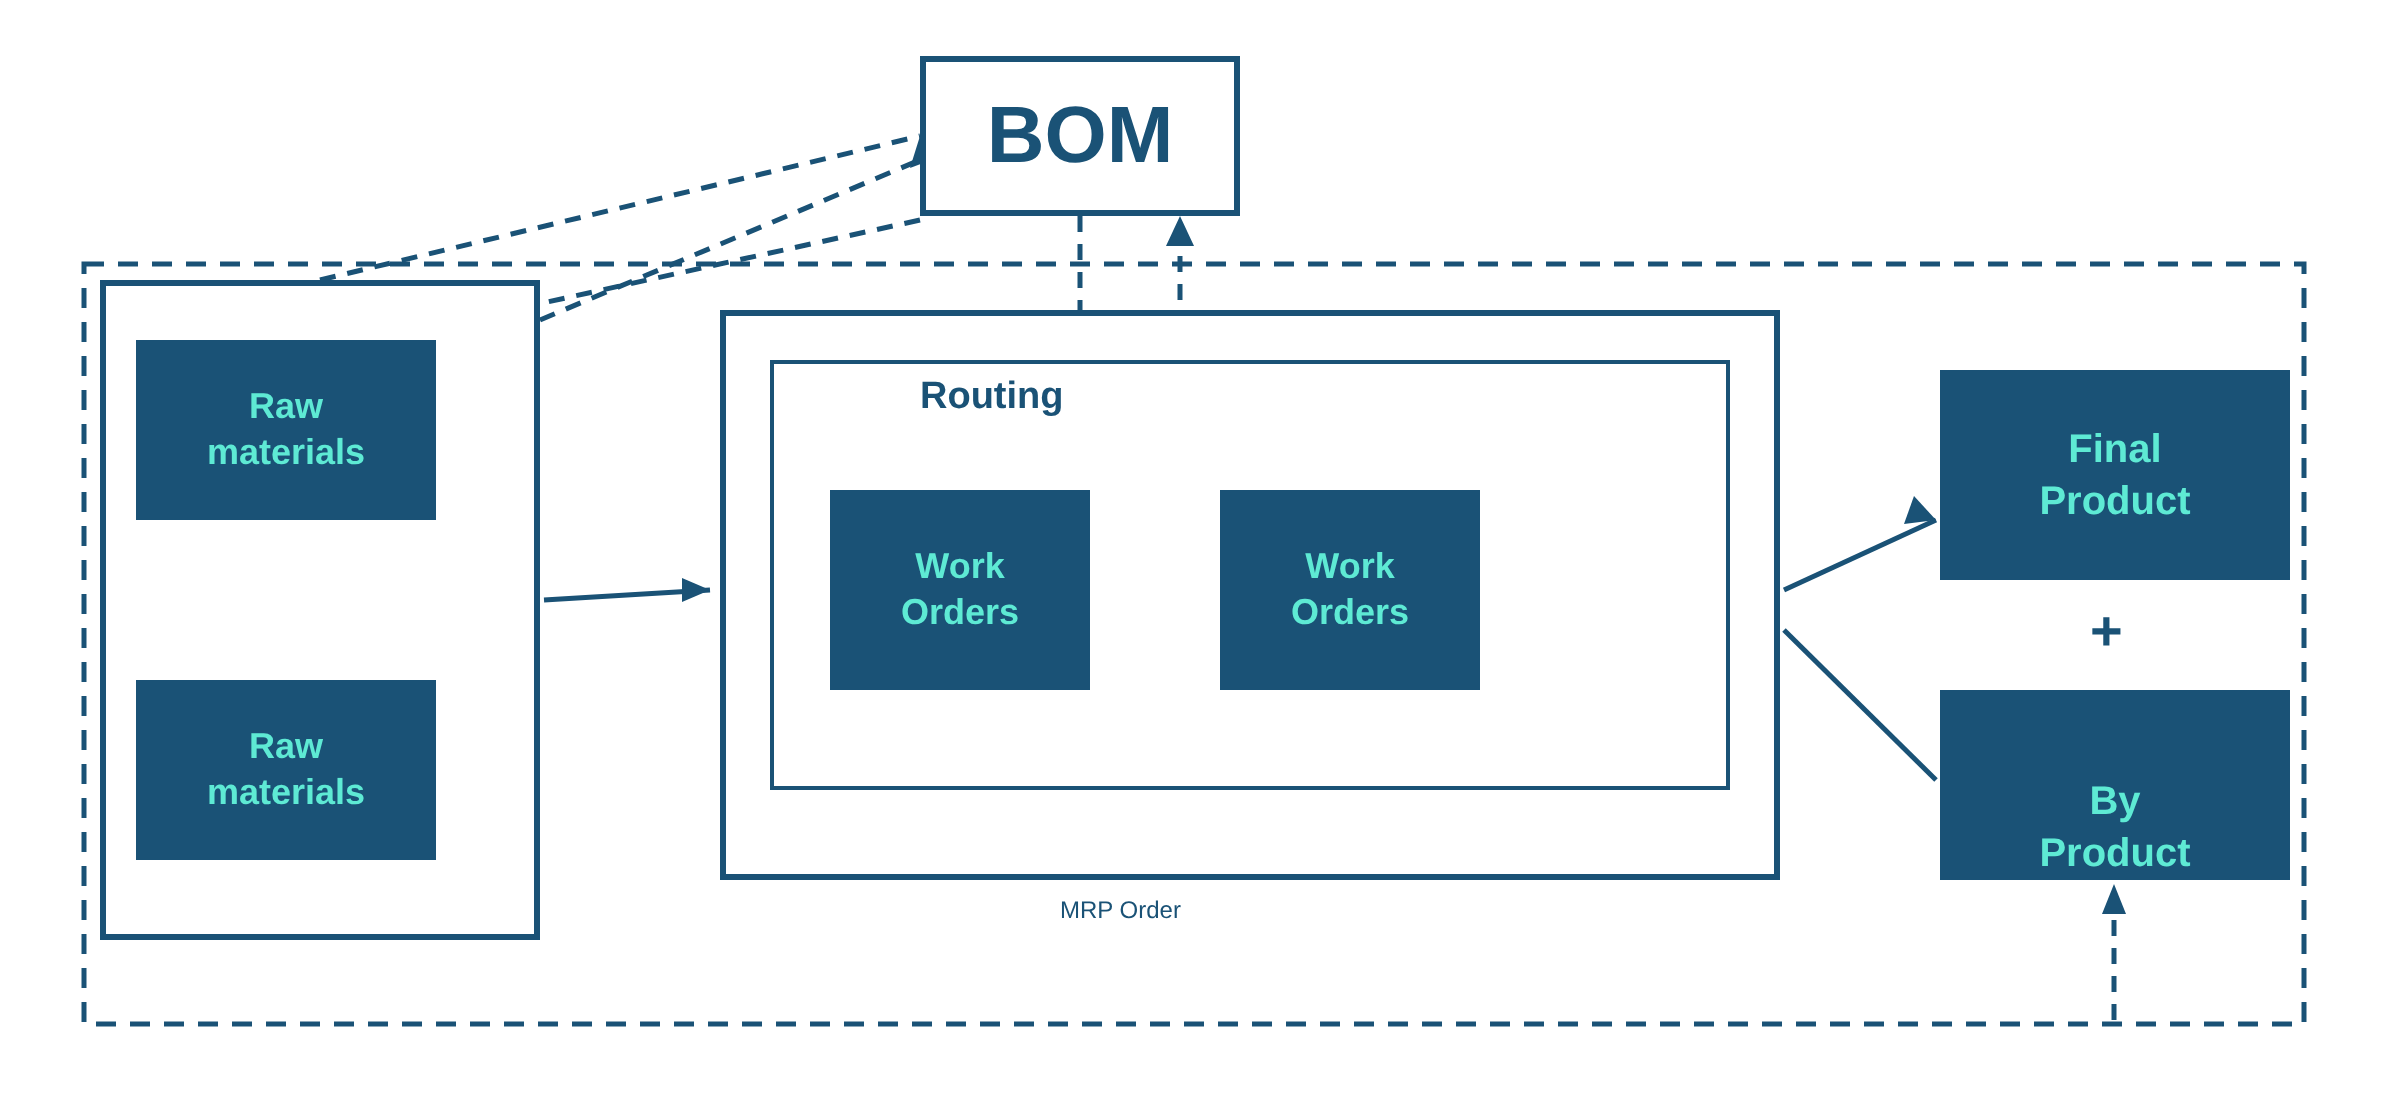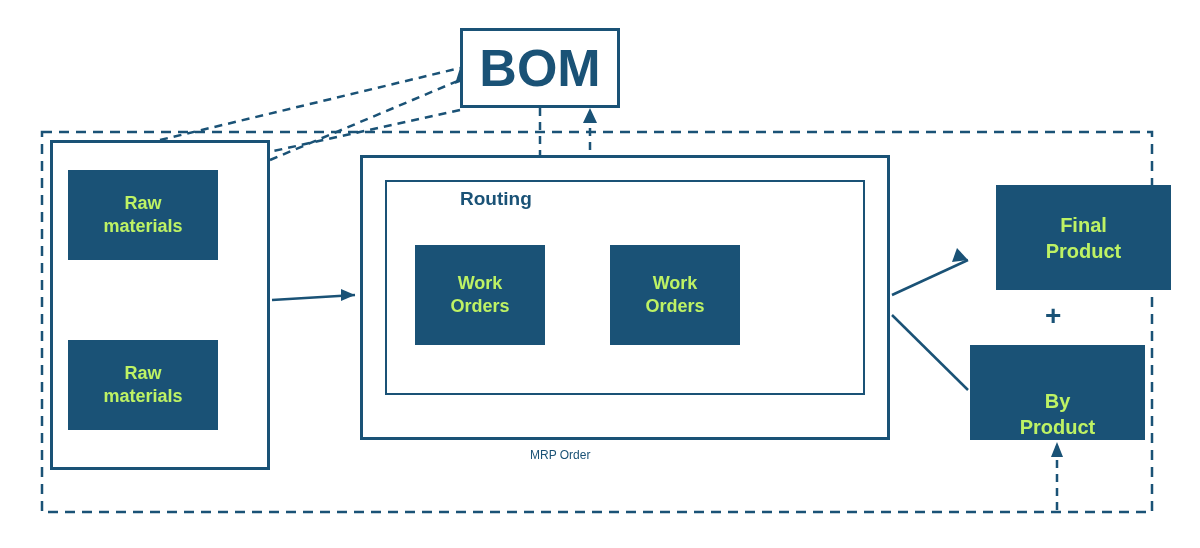--- a/index.html
+++ b/index.html
@@ -30,21 +30,21 @@
       left: 460px;
       width: 160px;
       height: 80px;
       border: 3px solid #1a5276;
       background: #fff;
       display: flex;
       align-items: center;
       justify-content: center;
     }
     .bom-text {
-      font-size: 52px;
+      font-size: 40px;
       font-weight: bold;
       color: #1a5276;
     }
     
     .raw-outer-box {
       position: absolute;
       top: 140px;
       left: 50px;
       width: 220px;
       height: 330px;
@@ -67,21 +67,21 @@
       top: 340px;
       left: 68px;
       width: 150px;
       height: 90px;
       background: #1a5276;
       display: flex;
       align-items: center;
       justify-content: center;
     }
     .box-label {
-      color: #bef264;
+      color: #5eead4;
       font-size: 18px;
       font-weight: bold;
       text-align: center;
       line-height: 1.3;
     }
     
     .mrp-outer-box {
       position: absolute;
       top: 155px;
       left: 360px;
@@ -143,21 +143,20 @@
     .final-product-box {
       position: absolute;
       top: 185px;
       left: 970px;
       width: 175px;
       height: 105px;
       background: #1a5276;
       display: flex;
       align-items: center;
       justify-content: center;
-      margin-left: 26px;
     }
     
     .by-product-box {
       position: absolute;
       top: 345px;
       left: 970px;
       width: 175px;
       height: 95px;
       background: #1a5276;
       display: flex;

